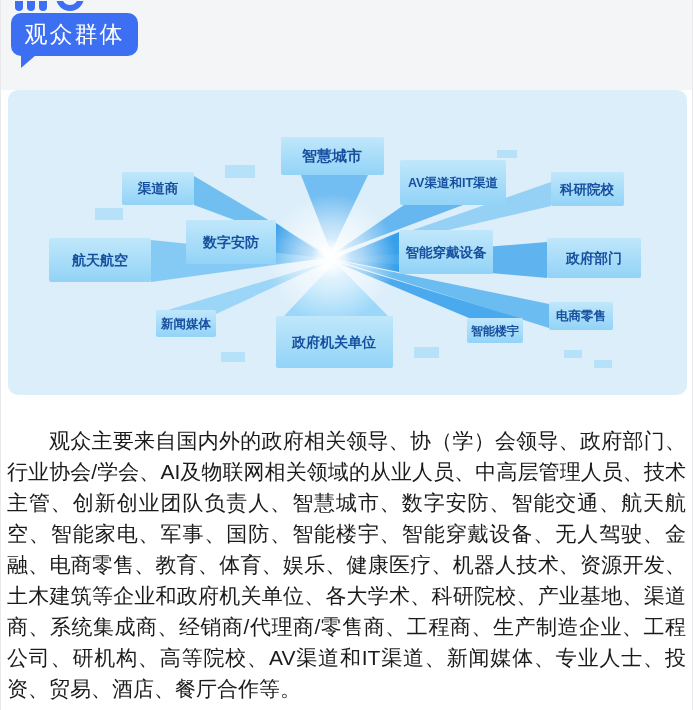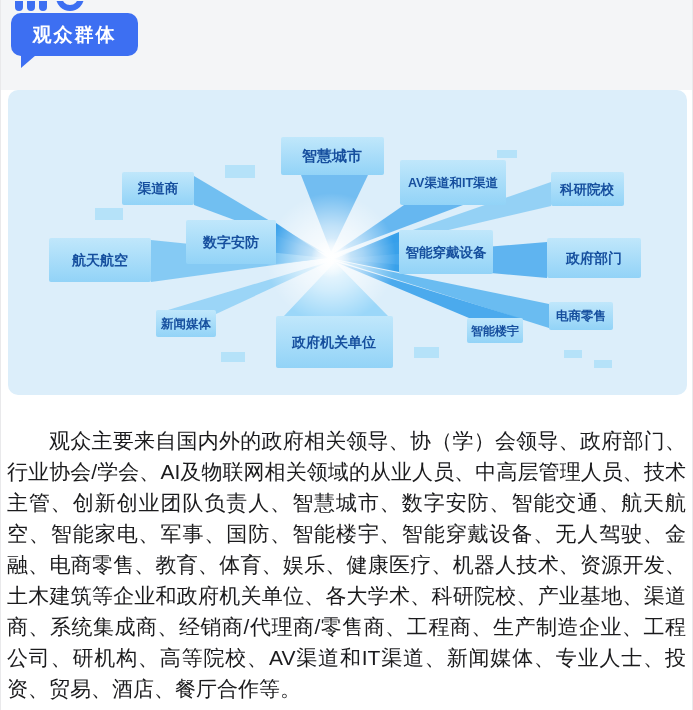--- a/index.html
+++ b/index.html
@@ -12,21 +12,21 @@
   }
   
   .header-band { position:relative; height:90px; background:#f4f5f7; }
   .clipped-graphic { position:absolute; left:12px; top:0; width:90px; height:13px; overflow:hidden; }
   .badge {
     position:absolute; left:10px; top:13px; width:127px; height:43px;
     background:#3d6ff2; border-radius:10px;
     display:flex; align-items:center; justify-content:center;
   }
   .badge-label {
-    color:#fff; font-size:19px; font-weight:bold; letter-spacing:2px; line-height:1;
+    color:#fff; font-size:23px; font-weight:normal; letter-spacing:2px; line-height:1;
   }
   .badge-tail {
     position:absolute; left:20px; top:55px; width:0; height:0;
     border-top:13px solid #3d6ff2; border-right:15px solid transparent;
   }
   
   .diagram {
     position:relative; margin:0 7px; width:679px; height:305px;
     background:#dceefa; border-radius:10px; overflow:hidden;
   }

